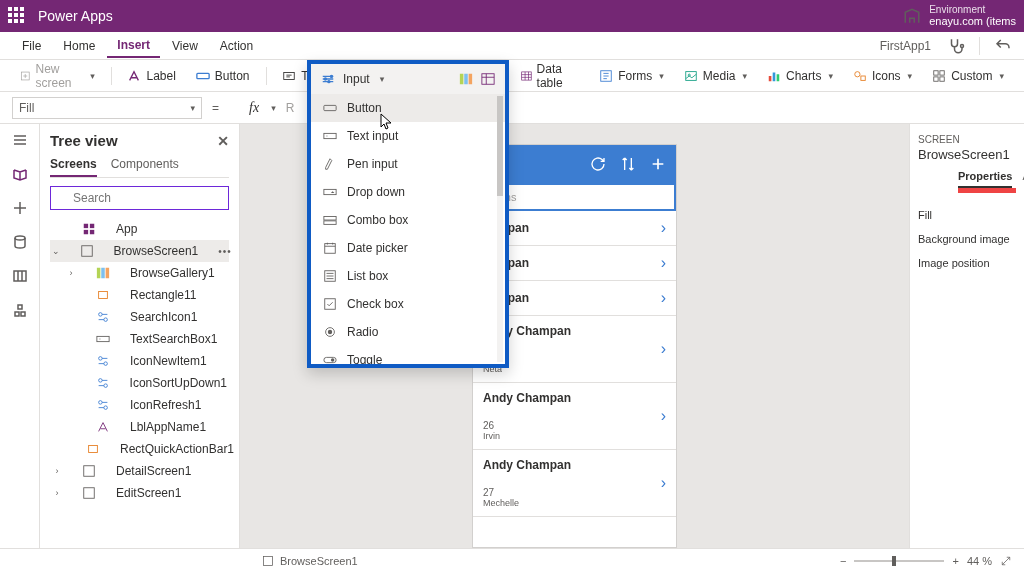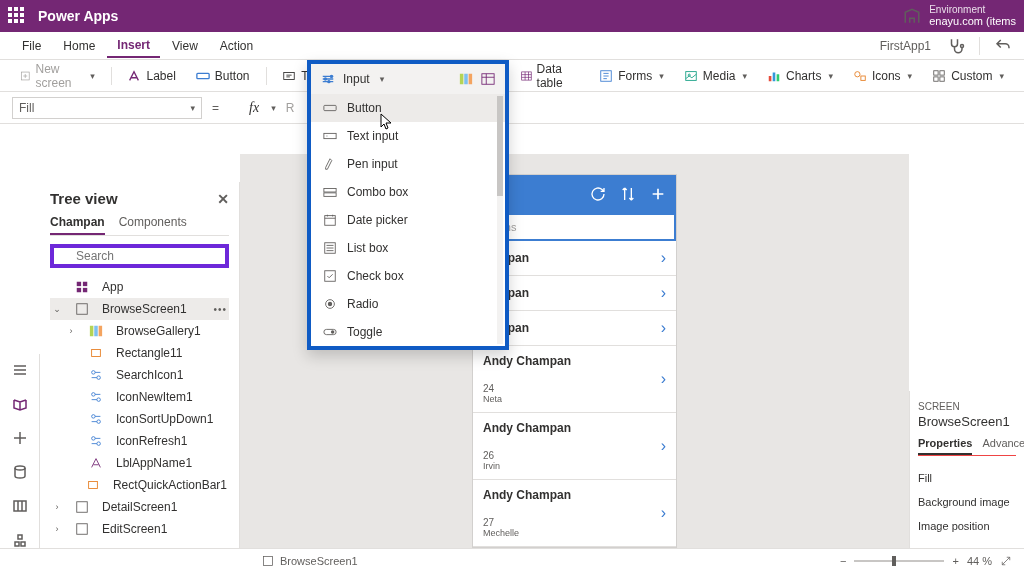--- a/index.html
+++ b/index.html
@@ -2,21 +2,21 @@
 <html><head>
 <meta charset="utf-8">
 <style>
 * { margin: 0; padding: 0; box-sizing: border-box; font-family: "Segoe UI", -apple-system, sans-serif; }
 body { width: 1024px; height: 572px; overflow: hidden; background: #fff; font-size: 12px; color: #323130; }
 
 
 .header { height: 32px; background: #742774; color: #fff; display: flex; align-items: center; padding: 0 8px; }
 .waffle { width: 18px; height: 18px; display: grid; grid-template-columns: repeat(3,4px); grid-template-rows: repeat(3,4px); gap: 2px; margin-right: 12px; }
 .waffle span { background: #fff; }
-.app-title { font-size: 14px; font-weight: 700; }
+.app-title { font-size: 14px; font-weight: 400; }
 .header-right { margin-left: auto; display: flex; align-items: center; gap: 8px; font-size: 11px; }
 .env-block { line-height: 1.1; }
 .env-label { font-size: 10px; opacity: 0.85; }
 
 
 .menubar { height: 28px; display: flex; align-items: center; border-bottom: 1px solid #e1dfdd; padding: 0 12px; gap: 2px; }
 .menu-item { padding: 4px 10px; font-size: 12px; color: #323130; cursor: pointer; }
 .menu-item.active { color: #742774; border-bottom: 2px solid #742774; font-weight: 600; }
 .menubar-right { margin-left: auto; display: flex; align-items: center; gap: 10px; color: #605e5c; }
 .app-name { font-size: 12px; color: #605e5c; margin-right: 6px; }
@@ -31,55 +31,55 @@
 .sep { width: 1px; height: 18px; background: #e1dfdd; margin: 0 4px; }
 
 
 .formula-bar { height: 32px; display: flex; align-items: center; border-bottom: 1px solid #e1dfdd; padding: 0 12px; gap: 10px; }
 .prop-select { width: 190px; height: 22px; border: 1px solid #d2d0ce; padding: 2px 6px; font-size: 12px; color: #605e5c; display: flex; align-items: center; justify-content: space-between; }
 .eq { color: #605e5c; }
 .fx { font-style: italic; font-family: serif; color: #323130; font-size: 14px; margin-left: 20px; }
 .formula-input { flex: 1; color: #a19f9d; font-size: 12px; }
 
 
-.main { display: flex; height: calc(572px - 32px - 28px - 32px - 32px - 24px); align-items: flex-end; }
+.main { display: flex; height: calc(572px - 32px - 28px - 32px - 32px - 24px); }
 .rail { width: 40px; border-right: 1px solid #e1dfdd; display: flex; flex-direction: column; align-items: center; padding-top: 8px; gap: 18px; }
 .rail-icon { width: 16px; height: 16px; color: #605e5c; cursor: pointer; }
 
 .tree-panel { width: 200px; border-right: 1px solid #e1dfdd; padding: 8px 10px; position: relative; }
 .tree-title { font-size: 15px; font-weight: 600; margin-bottom: 8px; display: flex; justify-content: space-between; align-items: center; }
 .tree-tabs { display: flex; gap: 14px; font-size: 12px; margin-bottom: 8px; border-bottom: 1px solid #e1dfdd; }
 .tree-tab { padding-bottom: 4px; cursor: pointer; color: #605e5c; }
 .tree-tab.active { color: #323130; border-bottom: 2px solid #742774; font-weight: 600; }
-.search-box { width: 100%; height: 24px; border: 4px solid #6d28d9; padding: 2px 6px 2px 22px; font-size: 12px; margin-bottom: 8px; position: relative; }
+.search-box { width: 100%; height: 24px; border: 1px solid #6d28d9; padding: 2px 6px 2px 22px; font-size: 12px; margin-bottom: 8px; position: relative; }
 .search-wrap { position: relative; }
 .search-wrap .sicon { position: absolute; left: 6px; top: 5px; width: 12px; height: 12px; color: #605e5c; }
 .tree-list { font-size: 12px; }
-.tree-row { display: flex; align-items: center; gap: 13px; padding: 4px 2px; cursor: pointer; white-space: nowrap; }
+.tree-row { display: flex; align-items: center; gap: 20px; padding: 4px 2px; cursor: pointer; white-space: nowrap; }
 .tree-row.selected { background: #edebe9; }
 .tree-row .exp { width: 10px; text-align: center; color: #605e5c; font-size: 9px; }
 .tree-row .ticon { width: 14px; height: 14px; flex-shrink: 0; }
 .tree-children { margin-left: 14px; }
 .row-more { margin-left: auto; color: #605e5c; letter-spacing: 1px; font-size: 10px; }
 
 .canvas { flex: 1; background: #e8e6e4; position: relative; display: flex; justify-content: center; padding-top: 20px; }
 .phone { width: 205px; background: #fff; border: 1px solid #d2d0ce; display: flex; flex-direction: column; }
 .phone-header { height: 38px; background: #3c7dd1; display: flex; align-items: center; justify-content: flex-end; padding: 0 10px; gap: 14px; }
 .phone-header-icon { width: 16px; height: 16px; color: #fff; }
 .phone-search { height: 28px; border: 2px solid #3c7dd1; margin: 0; padding: 4px 6px; font-size: 11px; color: #a19f9d; display: flex; align-items: center; }
 .gallery-item { border-bottom: 1px solid #e1dfdd; padding: 8px 10px; display: flex; justify-content: space-between; align-items: center; }
 .gi-text .gi-name { font-size: 12px; font-weight: 600; color: #323130; }
 .gi-text .gi-age { font-size: 10px; color: #605e5c; margin-top: 15px; }
 .gi-text .gi-sub { font-size: 9px; color: #605e5c; }
 .gi-arrow { color: #3c7dd1; font-size: 16px; }
 
 .props-panel { width: 115px; border-left: 1px solid #e1dfdd; padding: 10px 8px; font-size: 11px; }
 .props-label { color: #605e5c; font-size: 10px; }
 .props-title { font-size: 13px; margin: 2px 0 8px; }
-.props-tabs { display: flex; gap: 10px; border-bottom: 1px solid #ef4444; margin-bottom: 10px; }
+.props-tabs { display: flex; gap: 10px; border-bottom: 5px solid #ef4444; margin-bottom: 10px; margin-left: 40px; }
 .props-tab { padding-bottom: 4px; font-size: 11px; cursor: pointer; color: #605e5c; }
 .props-tab.active { color: #323130; border-bottom: 2px solid #323130; font-weight: 600; }
 .prop-row { padding: 6px 0; color: #323130; }
 
 
 .status { height: 24px; border-top: 1px solid #e1dfdd; display: flex; align-items: center; padding: 0 12px; font-size: 11px; color: #605e5c; }
 .status-left { display: flex; align-items: center; gap: 6px; margin-left: 250px; }
 .status-right { margin-left: auto; display: flex; align-items: center; gap: 8px; }
 .zoom-track { width: 90px; height: 2px; background: #c8c6c4; position: relative; }
 .zoom-thumb { position: absolute; left: 38px; top: -4px; width: 4px; height: 10px; background: #605e5c; }
@@ -281,21 +281,21 @@
         <path d="M6 3h4v4H6zM3 10h4v4H3zM9 10h4v4H9z"></path>
       </svg>
   </div>
 
   <div class="tree-panel">
     <div class="tree-title">
       <span>Tree view</span>
       <span style="font-size:14px;color:#605e5c">✕</span>
     </div>
     <div class="tree-tabs">
-      <div class="tree-tab active">Champan</div>
+      <div class="tree-tab active">Screens</div>
       <div class="tree-tab">Components</div>
     </div>
     <div class="search-wrap">
       <svg class="sicon" viewBox="0 0 16 16" fill="none" stroke="currentColor">
           <circle cx="7" cy="7" r="4"></circle>
           <path d="M10 10l4 4"></path>
         </svg>
       <input class="search-box" placeholder="Search" style="">
     </div>
     <div class="tree-list">
@@ -335,20 +335,28 @@
             <span>Rectangle11</span>
           </div>
         <div class="tree-row">
             <span class="exp"></span>
             <svg class="ticon" viewBox="0 0 16 16" fill="none" stroke="#3c7dd1">
               <circle cx="5" cy="5" r="2"></circle>
               <circle cx="11" cy="11" r="2"></circle>
               <path d="M7 5h6M3 11h6"></path>
             </svg>
             <span>SearchIcon1</span>
+          </div>
+        <div class="tree-row">
+            <span class="exp"></span>
+            <svg class="ticon" viewBox="0 0 16 16" fill="none" stroke="#605e5c">
+              <rect x="1" y="5" width="14" height="6"></rect>
+              <path d="M4 8h1"></path>
+            </svg>
+            <span>TextSearchBox1</span>
           </div>
         <div class="tree-row">
             <span class="exp"></span>
             <svg class="ticon" viewBox="0 0 16 16" fill="none" stroke="#3c7dd1">
               <circle cx="5" cy="5" r="2"></circle>
               <circle cx="11" cy="11" r="2"></circle>
               <path d="M7 5h6M3 11h6"></path>
             </svg>
             <span>IconNewItem1</span>
           </div>
@@ -535,20 +543,27 @@
         <span>Text input</span>
       </div>
       <div class="dd-item">
         <svg class="dd-icon" viewBox="0 0 16 16">
           <path d="M8 2l-5 10v2h2l5-10z" fill="none" stroke="#605e5c"></path>
         </svg>
         <span>Pen input</span>
       </div>
       <div class="dd-item">
         <svg class="dd-icon" viewBox="0 0 16 16">
+          <rect x="1" y="5" width="14" height="6" fill="none" stroke="#605e5c"></rect>
+          <path d="M11 7l2 2 -4 0z" fill="#605e5c"></path>
+        </svg>
+        <span>Drop down</span>
+      </div>
+      <div class="dd-item">
+        <svg class="dd-icon" viewBox="0 0 16 16">
           <rect x="1" y="4" width="14" height="4" fill="none" stroke="#605e5c"></rect>
           <rect x="1" y="9" width="14" height="4" fill="none" stroke="#605e5c"></rect>
         </svg>
         <span>Combo box</span>
       </div>
       <div class="dd-item">
         <svg class="dd-icon" viewBox="0 0 16 16">
           <rect x="2" y="3" width="12" height="11" fill="none" stroke="#605e5c"></rect>
           <path d="M2 6h12M5 2v2M11 2v2" stroke="#605e5c"></path>
         </svg>

